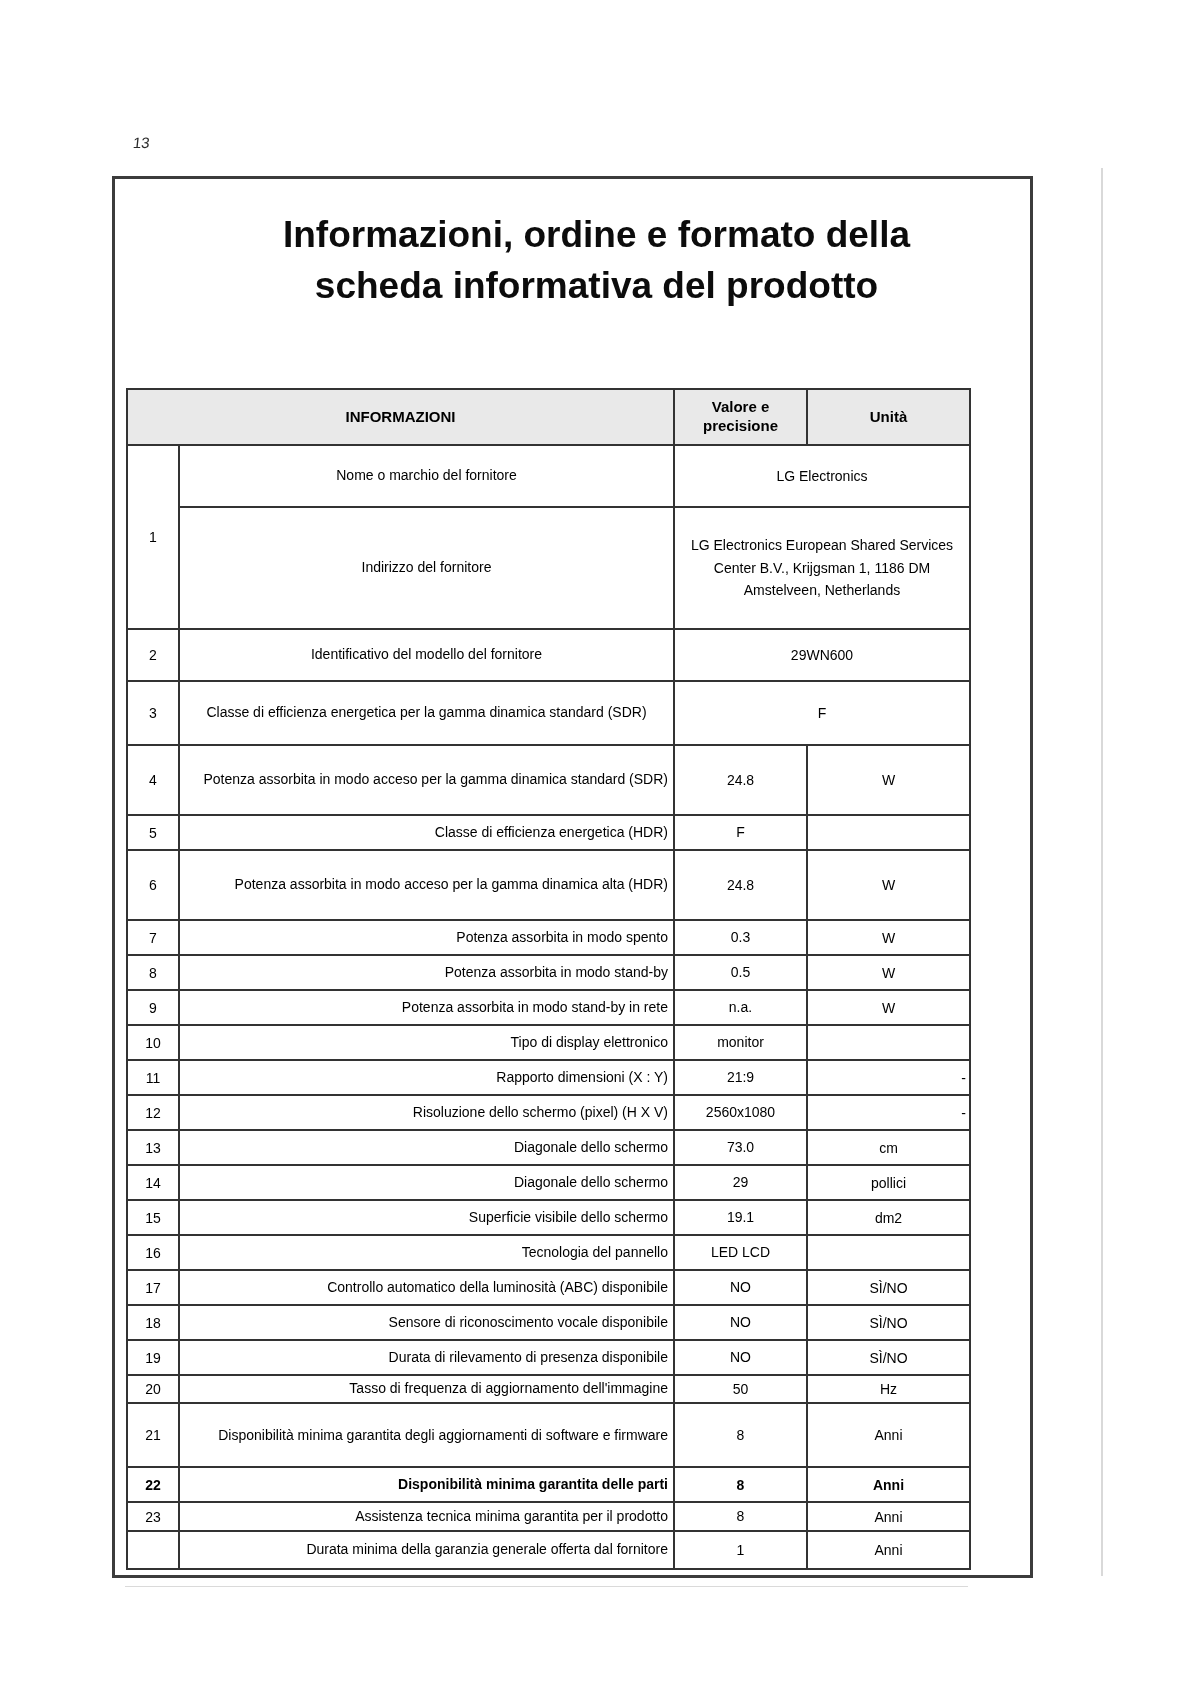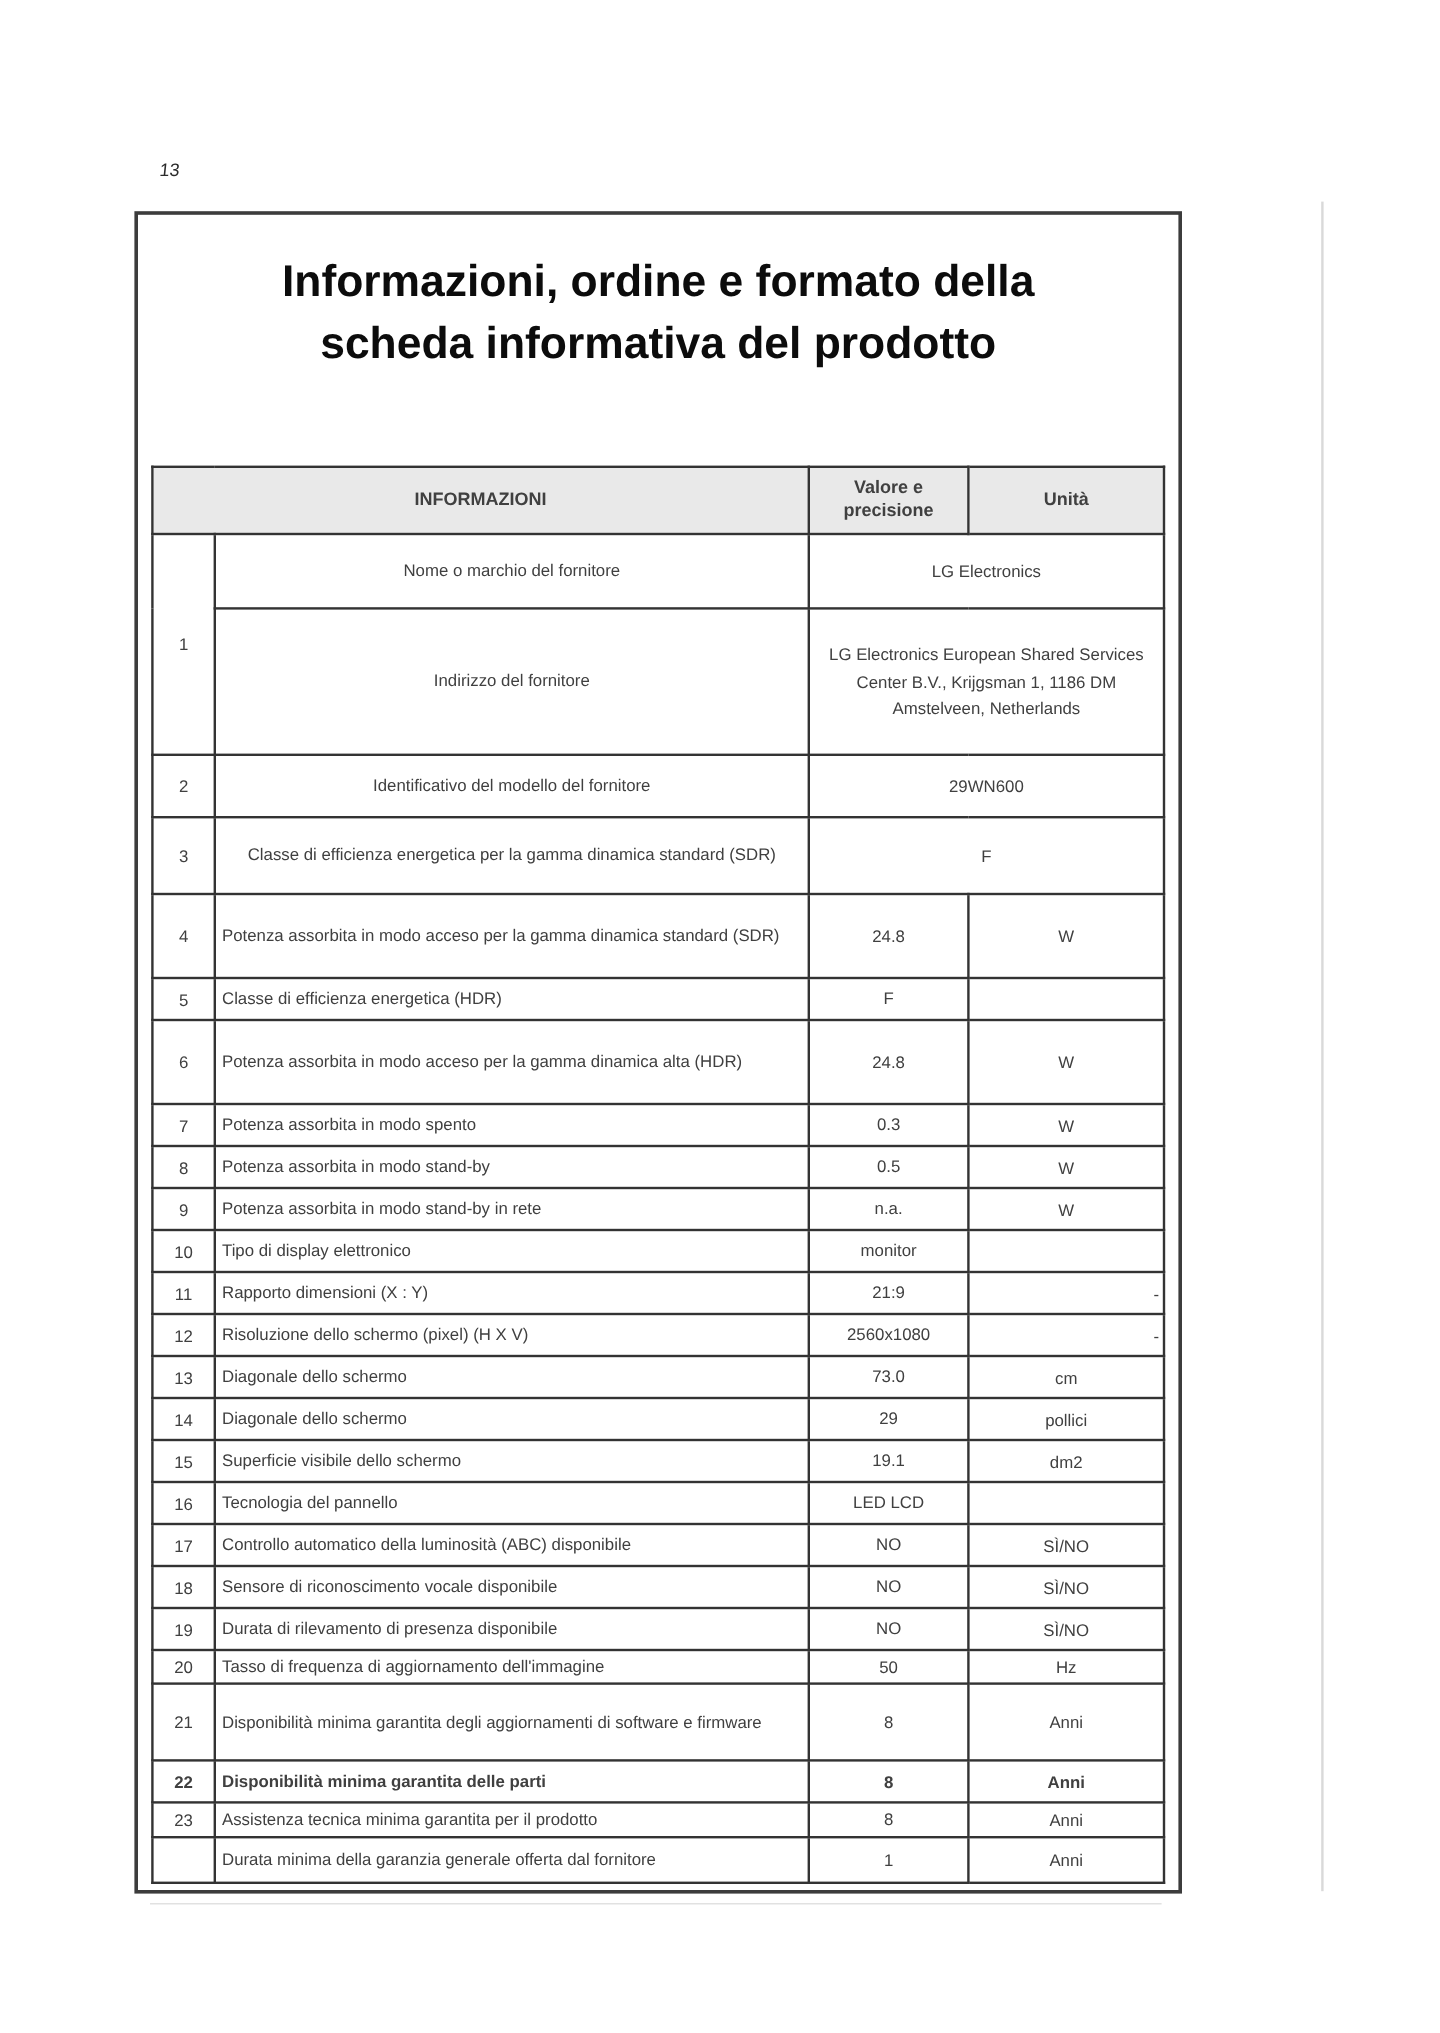--- a/index.html
+++ b/index.html
@@ -14,50 +14,51 @@
   .page-number{
     position:absolute;left:133px;top:134px;
     font-size:15px;color:#2b2b2b;
     transform:skewX(-6deg);
   }
   .frame{
     position:absolute;left:112px;top:176px;
     width:867px;height:1396px;
     border:3px solid #3c3c3c;
     background:#ffffff;
+    padding-left:48px;
   }
   .doc-title{
     margin-top:30px;
     text-align:center;
     font-size:37px;font-weight:bold;
     line-height:1.38;
     color:#0c0c0c;
     letter-spacing:0px;
   }
   .product-table{
     position:absolute;left:11px;top:209px;
     width:843px;
     border-collapse:collapse;
     table-layout:fixed;
-    font-size:14px;color:#404040;
+    font-size:14px;color:#000000;
   }
   .product-table td,.product-table th{
     border:2px solid #333333;
     vertical-align:middle;
     padding:2px 5px;
     overflow:hidden;
   }
   .product-table th{
     background:#e9e9e9;
     font-size:15px;font-weight:bold;
     text-align:center;
     line-height:1.25;
   }
   .c-num{text-align:center;}
-  .c-label{text-align:left;line-height:1.55;}
+  .c-label{text-align:right;line-height:1.55;}
   .c-label.center{text-align:center;}
   .c-value{text-align:center;line-height:1.6;}
   .c-unit{text-align:center;}
   .c-unit.right{text-align:right;padding-right:3px;}
   .scan-line-v{
     position:absolute;left:1101px;top:168px;
     width:2px;height:1408px;
     background:#d9d9d9;
   }
   .scan-line-h{

